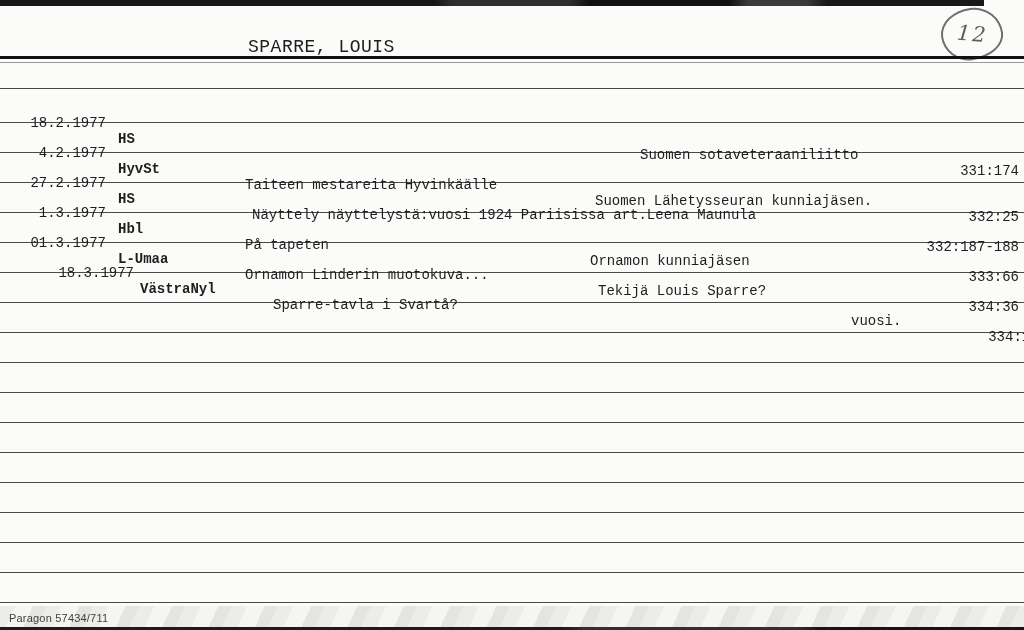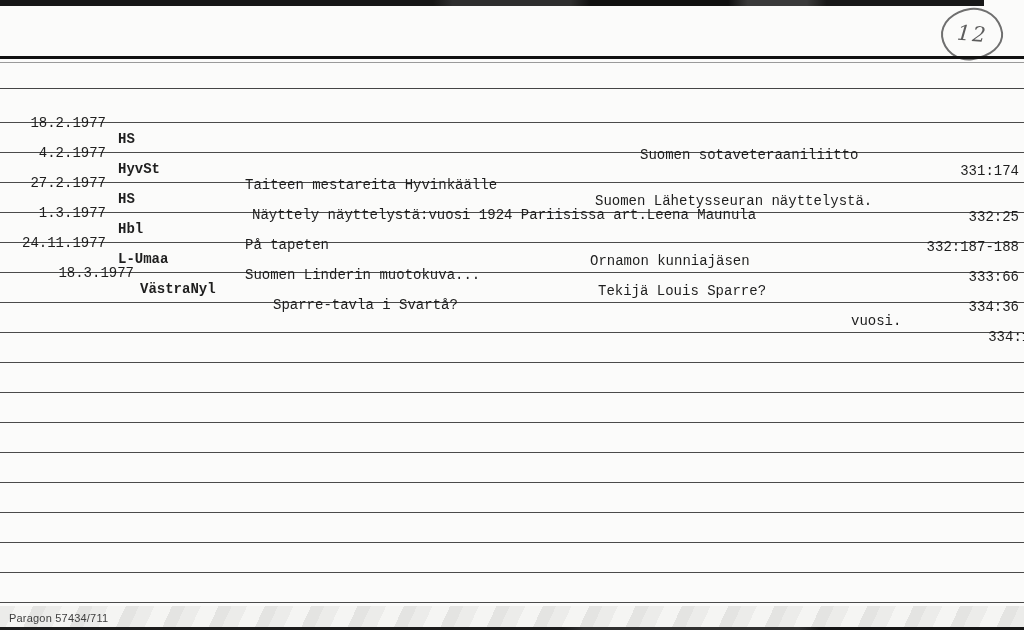--- a/index.html
+++ b/index.html
@@ -74,61 +74,62 @@
 <body>
 
 <div id="card">
 
   <div class="top-scan-bar"></div>
 
   <div class="page-circle">
     <span>12</span>
   </div>
 
+  <div class="title">SPARRE, LOUIS</div>
   <div class="rule-heavy"></div>
   <div class="rule-heavy-echo"></div>
   <div class="rule-single"></div>
 
   <div class="ruled-lines"></div>
 
   <div class="row r0">
     <span class="c-date">18.2.1977</span>
     <span class="c-source">HS</span>
     <span class="c-note">Suomen sotaveteraaniliitto</span>
     <span class="c-ref">331:174</span>
   </div>
 
   <div class="row r1">
     <span class="c-date">4.2.1977</span>
     <span class="c-source">HyvSt</span>
     <span class="c-title">Taiteen mestareita Hyvinkäälle</span>
-    <span class="c-note">Suomen Lähetysseuran näyttelystä.</span>
+    <span class="c-note">Suomen Lähetysseuran kunniajäsen.</span>
     <span class="c-ref">332:25</span>
   </div>
 
   <div class="row r2">
     <span class="c-date">27.2.1977</span>
     <span class="c-source">HS</span>
     <span class="c-title">Näyttely näyttelystä:vuosi 1924 Pariisissa art.Leena Maunula</span>
     <span class="c-note"></span>
     <span class="c-ref">332:187-188</span>
   </div>
 
   <div class="row r3">
     <span class="c-date">1.3.1977</span>
     <span class="c-source">Hbl</span>
     <span class="c-title">På tapeten</span>
     <span class="c-note">Ornamon kunniajäsen</span>
     <span class="c-ref">333:66</span>
   </div>
 
   <div class="row r4">
-    <span class="c-date">24.11.1977</span>
+    <span class="c-date">01.3.1977</span>
     <span class="c-source">L-Umaa</span>
-    <span class="c-title">Suomen Linderin muotokuva...</span>
+    <span class="c-title">Ornamon Linderin muotokuva...</span>
     <span class="c-note">Tekijä Louis Sparre?</span>
     <span class="c-ref">334:36</span>
   </div>
 
   <div class="row r5">
     <span class="c-date">18.3.1977</span>
     <span class="c-source">VästraNyl</span>
     <span class="c-title">Sparre-tavla i Svartå?</span>
     <span class="c-note">vuosi.</span>
     <span class="c-ref">334:170</span>

